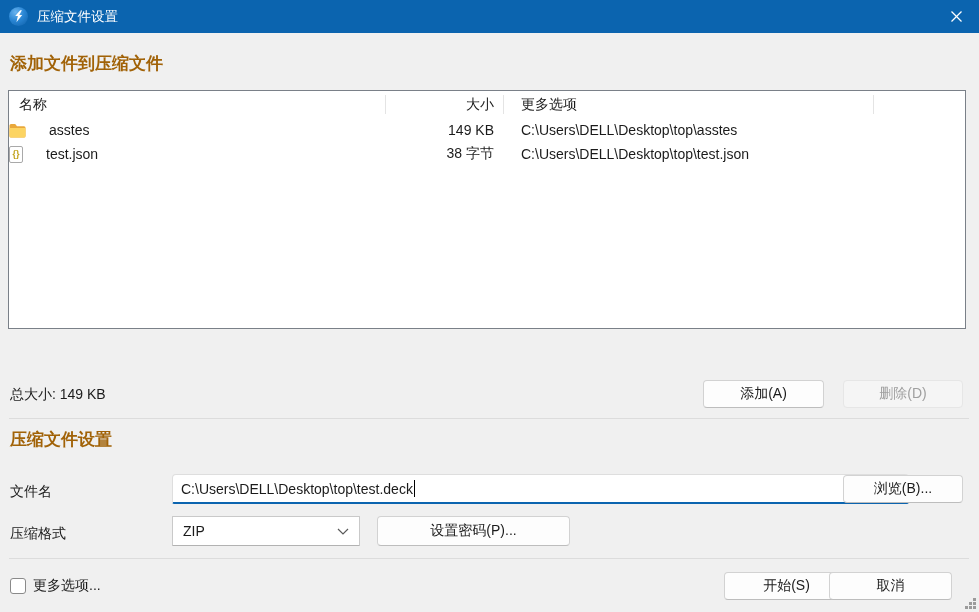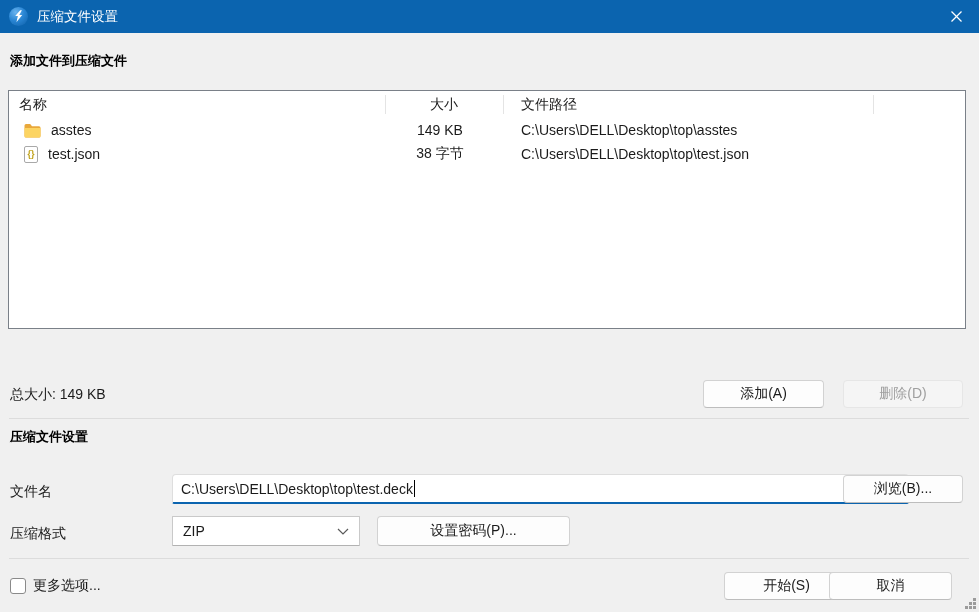--- a/index.html
+++ b/index.html
@@ -17,39 +17,39 @@
   .app-icon { position:absolute; left:9px; top:7px; width:19px; height:19px;
     border-radius:50%;
     background:radial-gradient(circle at 35% 28%, #6ab4ef 0%, #2a86d4 45%, #0d5fa8 100%);
     display:flex; align-items:center; justify-content:center; }
   .title-text { position:absolute; left:37px; top:0; height:33px; line-height:33px;
     color:#ffffff; font-size:13.5px; }
   .close-btn { position:absolute; right:0; top:0; width:46px; height:33px;
     display:flex; align-items:center; justify-content:center; cursor:default; }
 
   
-  .section-h { position:absolute; left:10px; font-weight:bold; font-size:13px; color:#000000; }
+  .section-h { position:absolute; left:10px; font-weight:bold; font-size:17px; color:#a16207; }
   .sec1 { top:52px; }
   .sec2 { top:428px; }
 
   
   .table { position:absolute; left:8px; top:90px; width:958px; height:239px;
     background:#ffffff; border:1px solid #7a8088; overflow:hidden; }
   .thead { display:flex; height:27px; align-items:center; color:#1b1b1b; }
   .th { position:relative; height:27px; display:flex; align-items:center; }
   .th::after { content:""; position:absolute; right:0; top:4px; bottom:4px;
     width:1px; background:#e4e4e4; }
   .th-name { width:377px; padding-left:10px; }
-  .th-size { width:118px; justify-content:center; padding-right:2px; }
+  .th-size { width:118px; justify-content:flex-end; padding-right:10px; }
   .th-path { width:370px; padding-left:17px; }
   .th-fill { flex:1; }
   .th-fill::after { display:none; }
   .tr { display:flex; height:24px; align-items:center; }
-  .td-name { width:377px; padding-left:15px; display:flex; align-items:center; gap:10px; }
-  .td-size { width:118px; text-align:center; padding-right:10px; }
+  .td-name { width:377px; display:flex; align-items:center; gap:23px; }
+  .td-size { width:118px; text-align:right; padding-right:10px; }
   .td-path { flex:1; padding-left:17px; white-space:nowrap; }
 
   .folder-glyph { width:17px; height:15px; flex:0 0 auto; }
   .json-glyph { width:14px; height:17px; flex:0 0 auto; border:1px solid #a9a9a9;
     border-radius:2px; background:#fff; display:flex; align-items:center;
     justify-content:center; font-size:9px; font-weight:bold; color:#bfa016; }
 
   
   .total-label { position:absolute; left:10px; top:386px; }
   .hr { position:absolute; left:9px; width:960px; height:1px; background:#dcdcdc; }
@@ -120,21 +120,21 @@
 
   <div class="table">
     <div class="thead">
       <div class="th th-name">
         <span>名称</span>
       </div>
       <div class="th th-size">
         <span>大小</span>
       </div>
       <div class="th th-path">
-        <span>文件路径</span>
+        <span>更多选项</span>
       </div>
       <div class="th th-fill"></div>
     </div>
 
     <div class="tr">
       <div class="td-name">
         <svg class="folder-glyph" viewBox="0 0 17 15">
           <path d="M0.5 2.5 a1.5 1.5 0 0 1 1.5 -1.5 h4.2 l1.8 2.2 h7 a1.5 1.5 0 0 1 1.5 1.5 v8.3 a1.5 1.5 0 0 1 -1.5 1.5 h-13 a1.5 1.5 0 0 1 -1.5 -1.5 Z" fill="#e9a83b"></path>
           <path d="M0.5 5 h16 v8 a1.5 1.5 0 0 1 -1.5 1.5 h-13 a1.5 1.5 0 0 1 -1.5 -1.5 Z" fill="#fcd462"></path>
         </svg>

